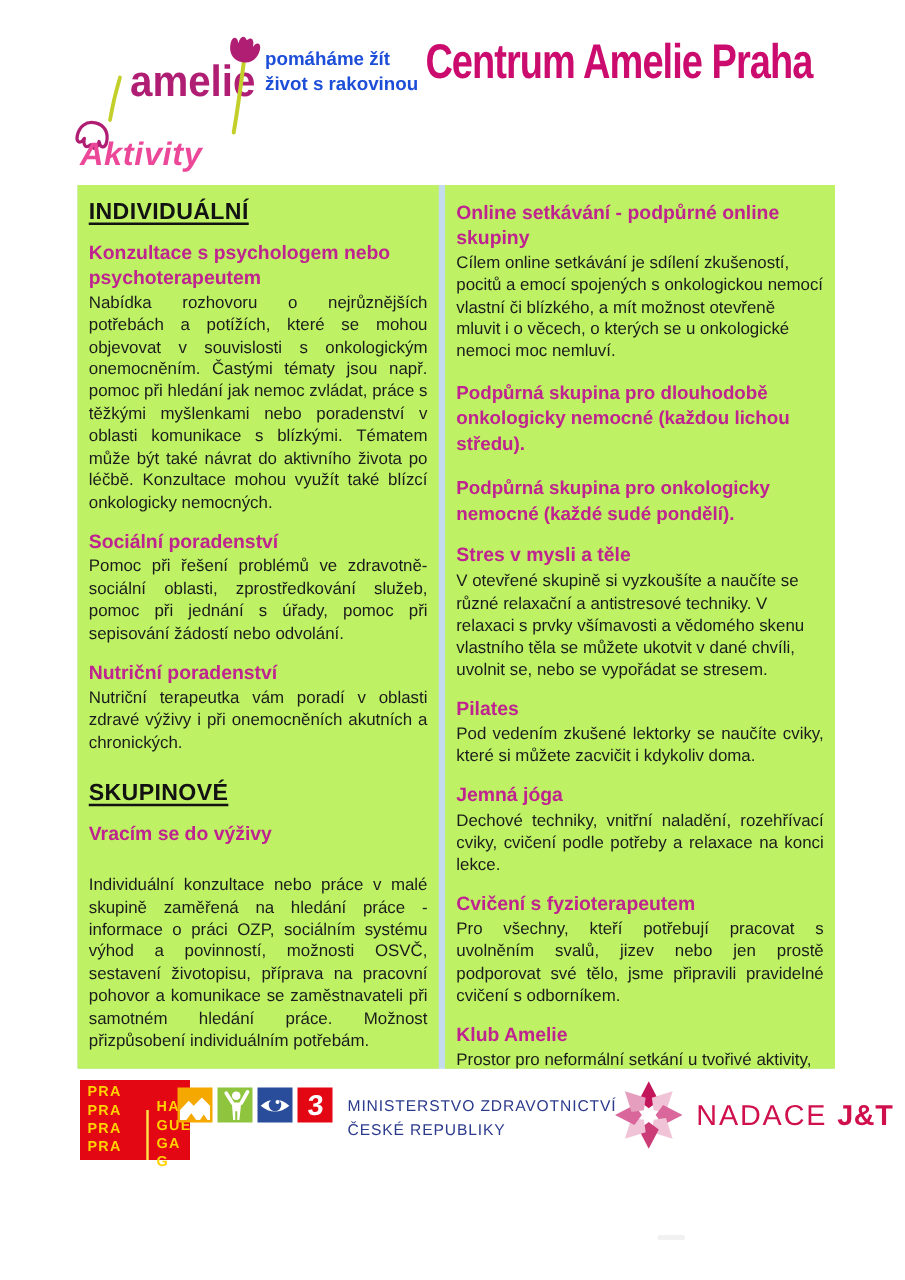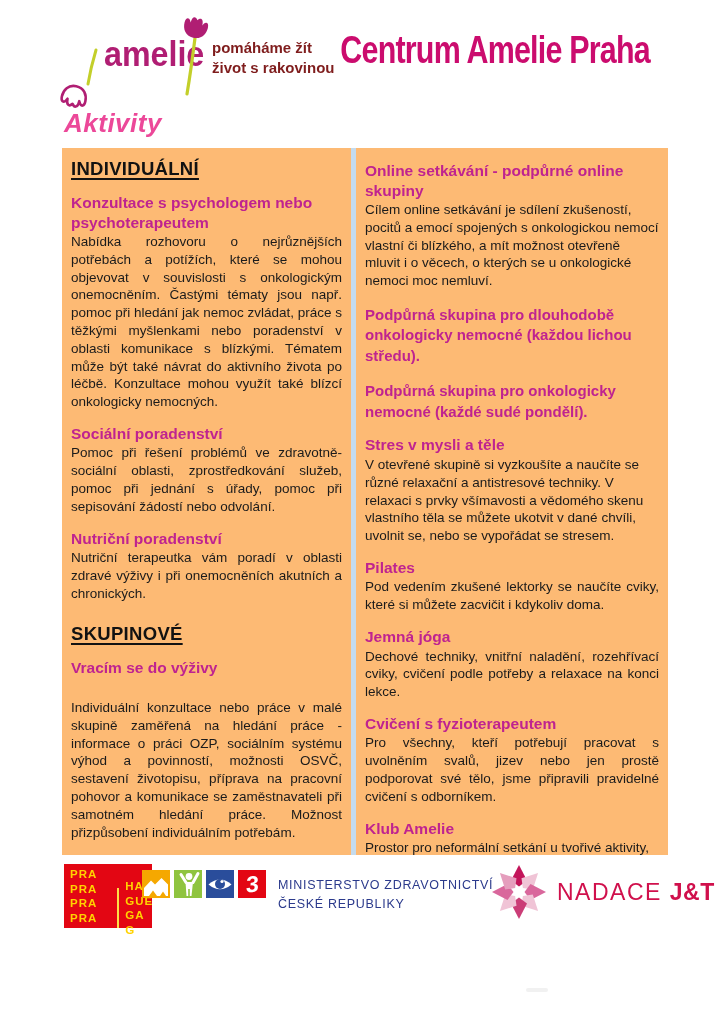--- a/index.html
+++ b/index.html
@@ -5,47 +5,47 @@
   * { box-sizing: border-box; margin: 0; padding: 0; }
   html,body { background:#ffffff; }
   body {
     width:724px; height:1024px; position:relative; overflow:hidden;
     font-family:"Liberation Sans","DejaVu Sans",sans-serif;
     -webkit-font-smoothing:antialiased;
   }
   .page { position:absolute; inset:0; }
 
   
-  .brand { position:absolute; left:62px; top:10px; width:155px; height:106px; }
+  .brand { position:absolute; left:62px; top:22px; width:155px; height:106px; }
   .brand-word {
     position:absolute; left:42px; top:24px; font-size:35px; font-weight:bold;
     color:#b01e73; transform:scaleX(.92); transform-origin:0 50%; letter-spacing:0;
   }
   .tulip-outline { position:absolute; left:-6px; top:38px; }
   .tulip-filled  { position:absolute; left:112px; top:-2px; }
 
-  .tagline { position:absolute; left:212px; top:38px; color:#7f1d1d;
+  .tagline { position:absolute; left:212px; top:38px; color:#1d4ed8;
     font-size:15px; font-weight:bold; line-height:20px; }
 
   .center-title {
     position:absolute; right:74px; top:28px; white-space:nowrap;
     font-size:39px; font-weight:bold; color:#cb0c6e;
     transform:scaleX(.78); transform-origin:100% 50%; letter-spacing:-1px;
   }
 
   .page-heading {
     position:absolute; left:64px; top:108px;
     font-size:26px; font-weight:bold; font-style:italic; color:#ec4899;
     letter-spacing:.5px;
   }
 
   
   .cols { position:absolute; left:62px; top:148px; width:606px; height:707px;
     display:flex; gap:5px; background:#c4dbee; }
-  .col { background:#fdba74; height:707px; padding:6px 9px 0 9px; overflow:hidden; }
+  .col { background:#bef264; height:707px; padding:6px 9px 0 9px; overflow:hidden; }
   .col.left  { width:289px; flex:none; }
   .col.right { flex:1; }
 
   .cat {
     font-size:18.5px; font-weight:bold; color:#121212; letter-spacing:.3px;
     text-decoration:underline; text-decoration-thickness:2px; text-underline-offset:3px;
     margin-top:4px;
   }
   .cat.second { margin-top:20px; }
   h3.act-title {

